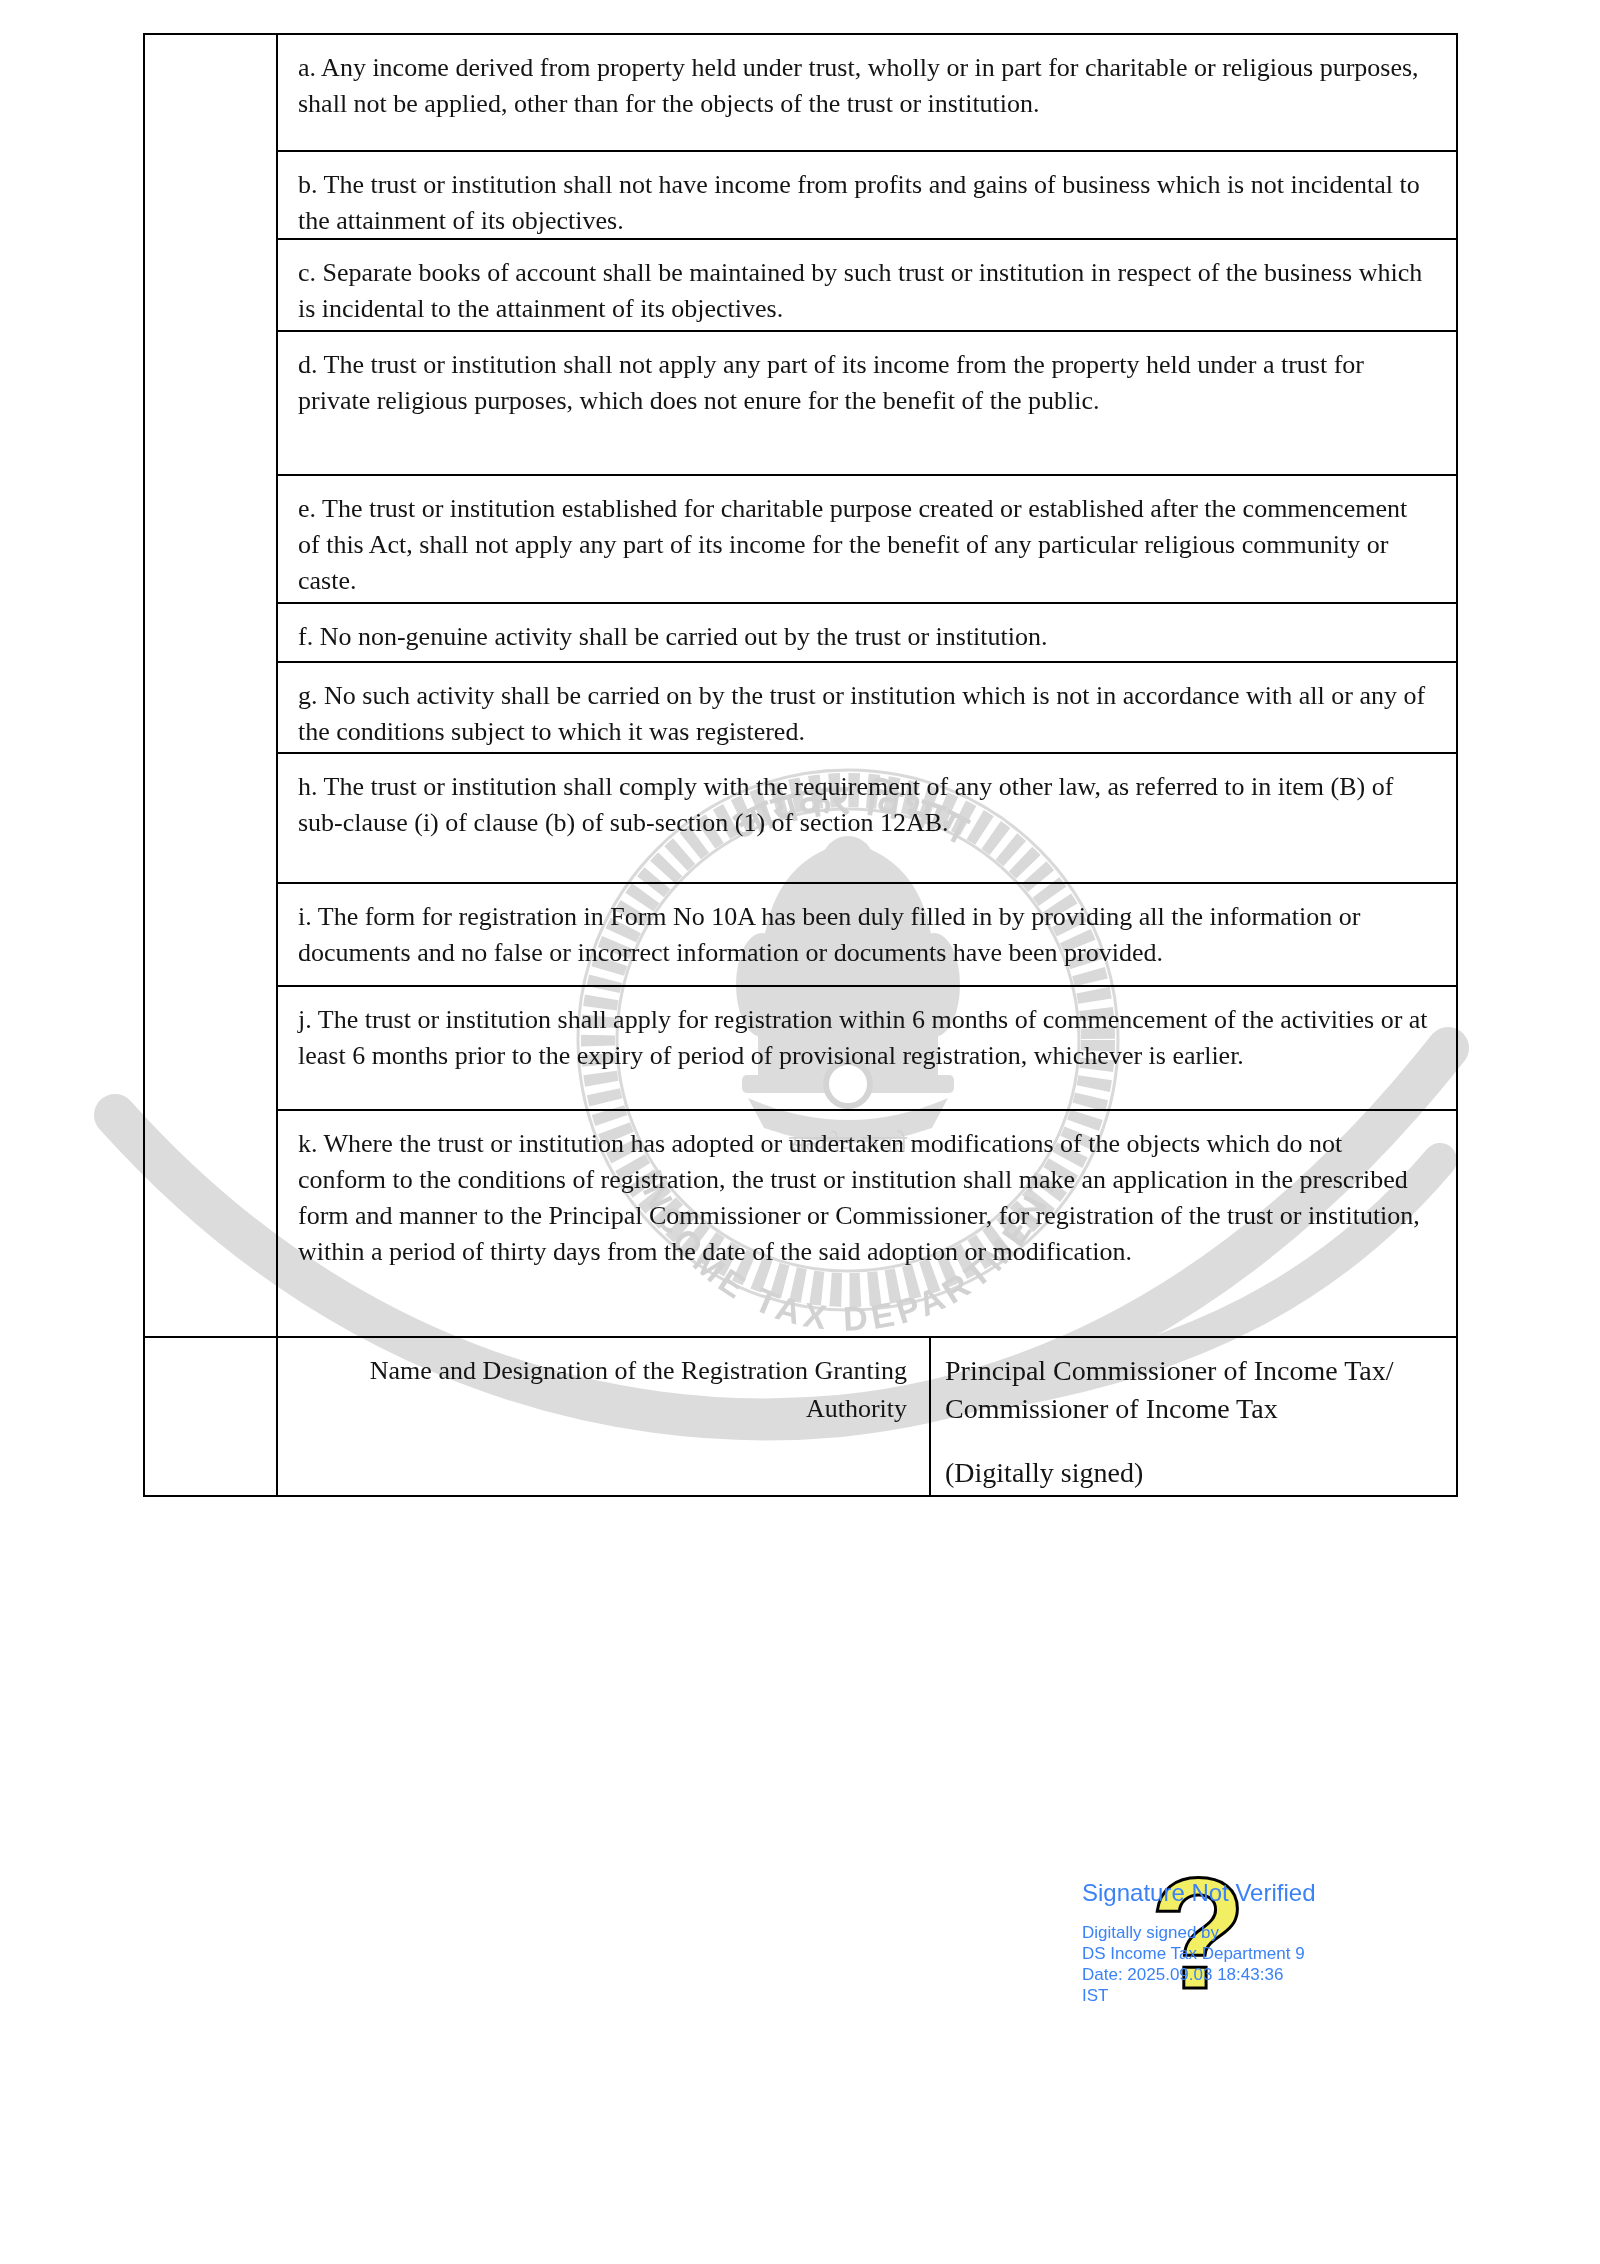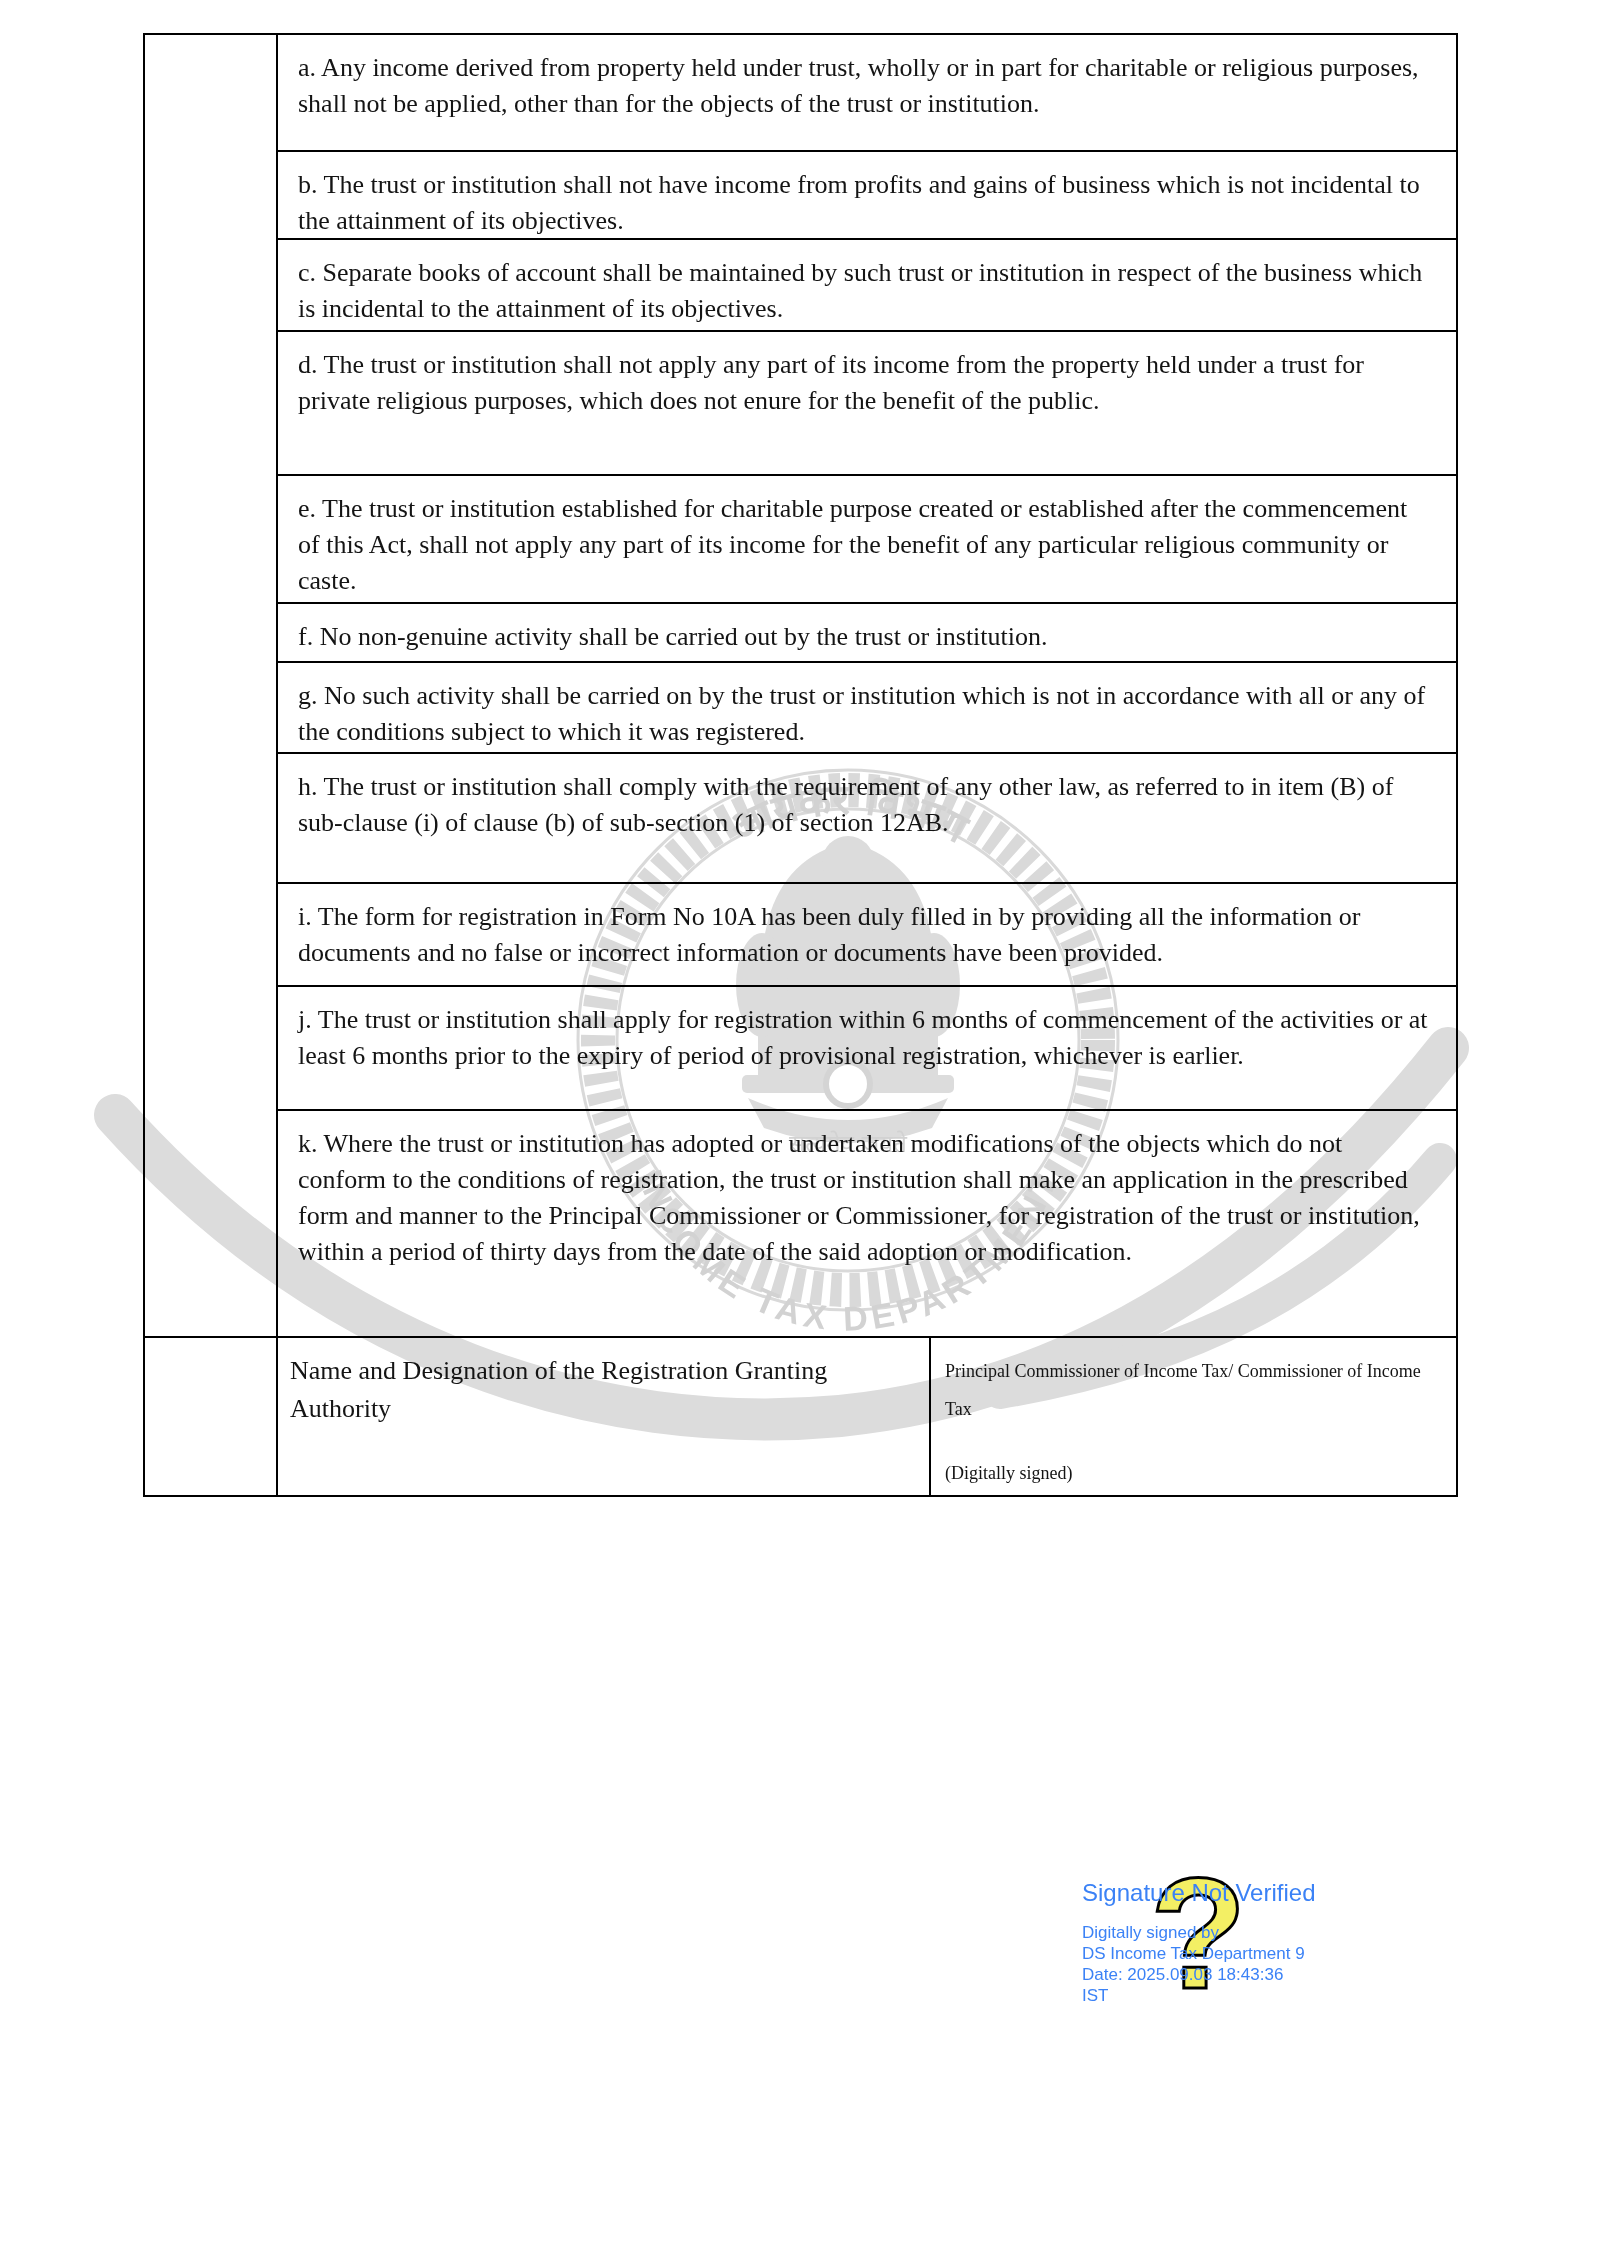--- a/index.html
+++ b/index.html
@@ -20,23 +20,23 @@
   .cond-row{
     box-sizing:border-box;border-bottom:2px solid #000;
     padding:15px 26px 0 20px;font-size:26px;line-height:36px;overflow:hidden;
   }
   .r-a{height:117px}.r-b{height:88px}.r-c{height:92px}.r-d{height:145px}
   .r-e{height:128px}.r-f{height:59px}.r-g{height:91px}.r-h{height:130px}
   .r-i{height:103px}.r-j{height:125px}.r-k{height:225px;border-bottom:none}
   .auth-section{display:flex;height:159px;border-top:2px solid #000;box-sizing:border-box;}
   .auth-label-cell{
     width:653px;flex:none;border-right:2px solid #000;box-sizing:border-box;
-    padding:14px 38px 0 12px;font-size:26px;line-height:38px;
+    padding:14px 22px 0 12px;font-size:26px;line-height:38px;text-align:right;
   }
-  .auth-value-cell{flex:1;padding:14px 20px 0 14px;font-size:18px;line-height:38px;box-sizing:border-box;}
+  .auth-value-cell{flex:1;padding:14px 20px 0 14px;font-size:28px;line-height:38px;box-sizing:border-box;}
   .digitally-signed{margin-top:26px;}
   
   .sig-qmark{position:absolute;left:1138px;top:1862px;width:130px;height:140px;z-index:2;}
   .sig-stamp{
     position:absolute;left:1082px;top:1856px;width:340px;z-index:3;
     font-family:"Liberation Sans", sans-serif;color:#3b82f6;margin-top:23px;
   }
   .sig-title{font-size:24px;line-height:28px;margin-bottom:15px;}
   .sig-line{font-size:17px;line-height:21px;}
 </style>

